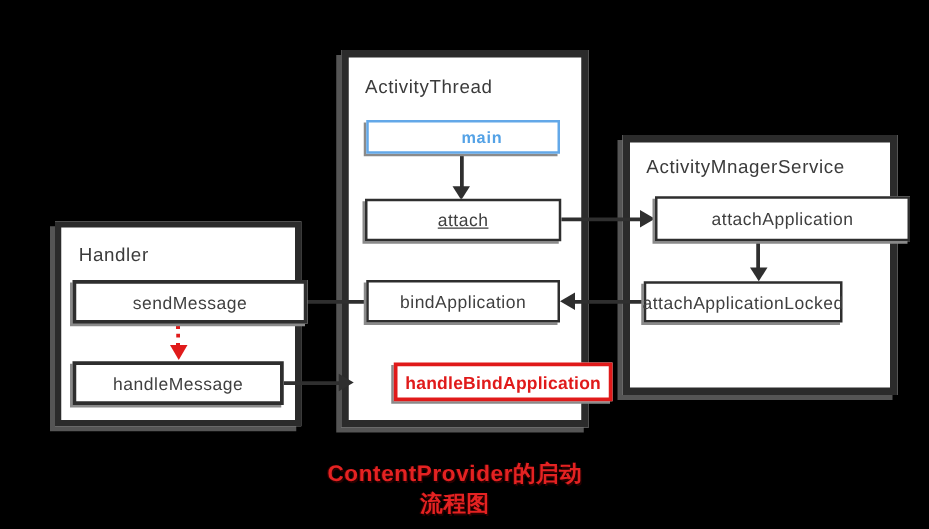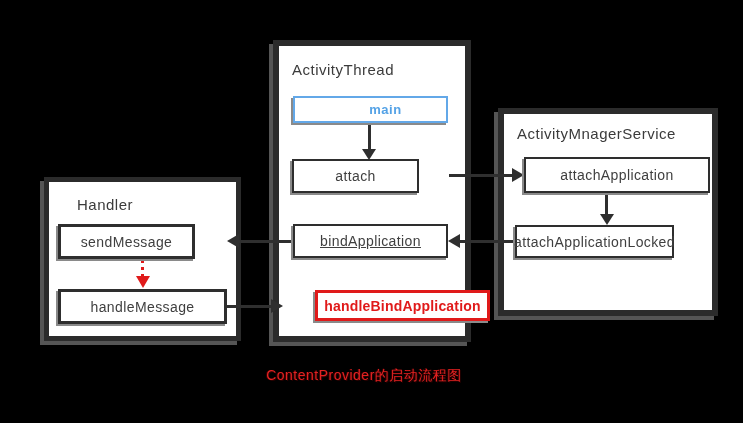--- a/index.html
+++ b/index.html
@@ -26,46 +26,46 @@
   .hline,.vline{position:absolute;background:#2f2f2f;z-index:2;}
   .hline{height:3px;} .vline{width:3px;}
   .tri{position:absolute;width:0;height:0;z-index:2;}
   .tri-down{border-left:7px solid transparent;border-right:7px solid transparent;border-top:11px solid #2f2f2f;}
   .tri-right{border-top:7px solid transparent;border-bottom:7px solid transparent;border-left:12px solid #2f2f2f;}
   .tri-left{border-top:7px solid transparent;border-bottom:7px solid transparent;border-right:12px solid #2f2f2f;}
   .tri-down-red{border-left:7px solid transparent;border-right:7px solid transparent;border-top:12px solid #e01b1b;}
   .vdotted{position:absolute;width:0;border-left:3px dotted #e01b1b;z-index:2;}
   .caption{
     position:absolute;left:254px;top:367px;width:220px;text-align:center;
-    font-size:14px;font-weight:normal;color:#e42222;letter-spacing:.5px;
+    font-size:18px;font-weight:bold;color:#e42222;letter-spacing:.5px;
     text-shadow:1px 1px 0 #2a0000, -1px 0 0 #3a0000;z-index:2;
   }
 </style>
 </head>
 <body>
 
 <div class="stage">
 
   <div class="container" style="left:273px;top:40px;width:198px;height:302px;"></div>
   <div class="container" style="left:498px;top:108px;width:220px;height:208px;"></div>
   <div class="container" style="left:44px;top:177px;width:197px;height:164px;border-width:5px;"></div>
 
   <div class="container-title" style="left:517px;top:125px;">ActivityMnagerService</div>
   <div class="container-title" style="left:292px;top:61px;">ActivityThread</div>
-  <div class="container-title" style="left:63px;top:196px;margin-left:14px;">Handler</div>
+  <div class="container-title" style="left:63px;top:196px;">Handler</div>
 
   <div class="node blue" style="left:293px;top:96px;width:155px;height:27px;padding-left:30px;">main</div>
-  <div class="node" style="left:292px;top:159px;width:127px;height:34px;">attach</div>
-  <div class="node" style="left:293px;top:224px;width:155px;height:34px;text-decoration:underline;">bindApplication</div>
+  <div class="node" style="left:292px;top:159px;width:157px;height:34px;text-decoration:underline;">attach</div>
+  <div class="node" style="left:293px;top:224px;width:155px;height:34px;">bindApplication</div>
   <div class="node red" style="left:283px;top:290px;width:175px;height:31px;margin-left:32px;">handleBindApplication</div>
 
-  <div class="node" style="left:524px;top:157px;width:186px;height:36px;">attachApplication</div>
+  <div class="node" style="left:524px;top:157px;width:204px;height:36px;">attachApplication</div>
   <div class="node" style="left:515px;top:225px;width:159px;height:33px;">attachApplicationLocked</div>
 
-  <div class="node thick" style="left:58px;top:224px;width:137px;height:35px;">sendMessage</div>
+  <div class="node thick" style="left:58px;top:224px;width:188px;height:35px;">sendMessage</div>
   <div class="node thick" style="left:58px;top:289px;width:169px;height:35px;text-align:center;">handleMessage</div>
 
   <div class="vline" style="left:368px;top:123px;height:27px;"></div>
   <div class="tri tri-down" style="left:362px;top:149px;"></div>
 
   <div class="hline" style="left:449px;top:174px;width:64px;"></div>
   <div class="tri tri-right" style="left:512px;top:168px;"></div>
 
   <div class="vline" style="left:605px;top:193px;height:22px;"></div>
   <div class="tri tri-down" style="left:600px;top:214px;"></div>

